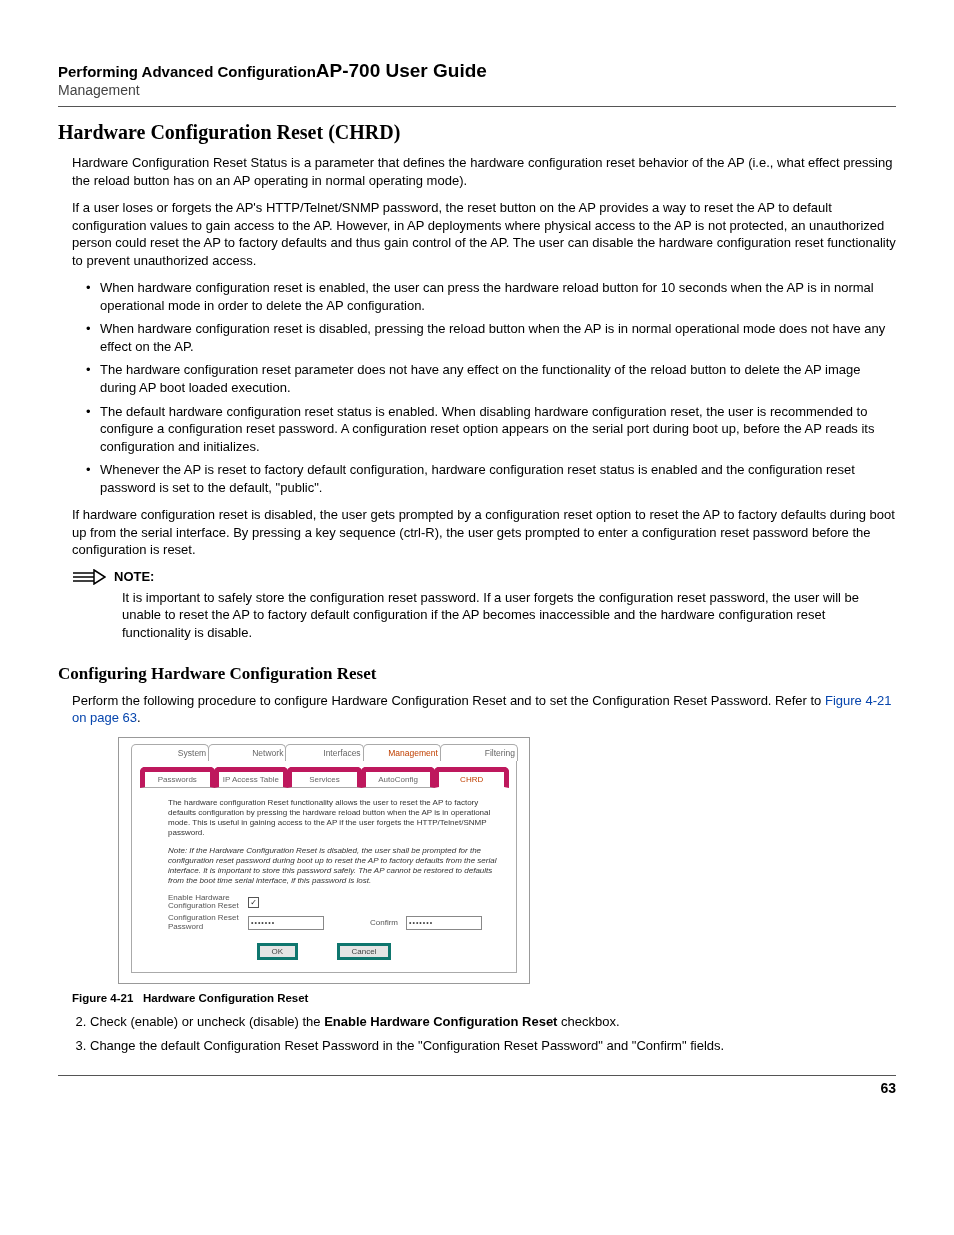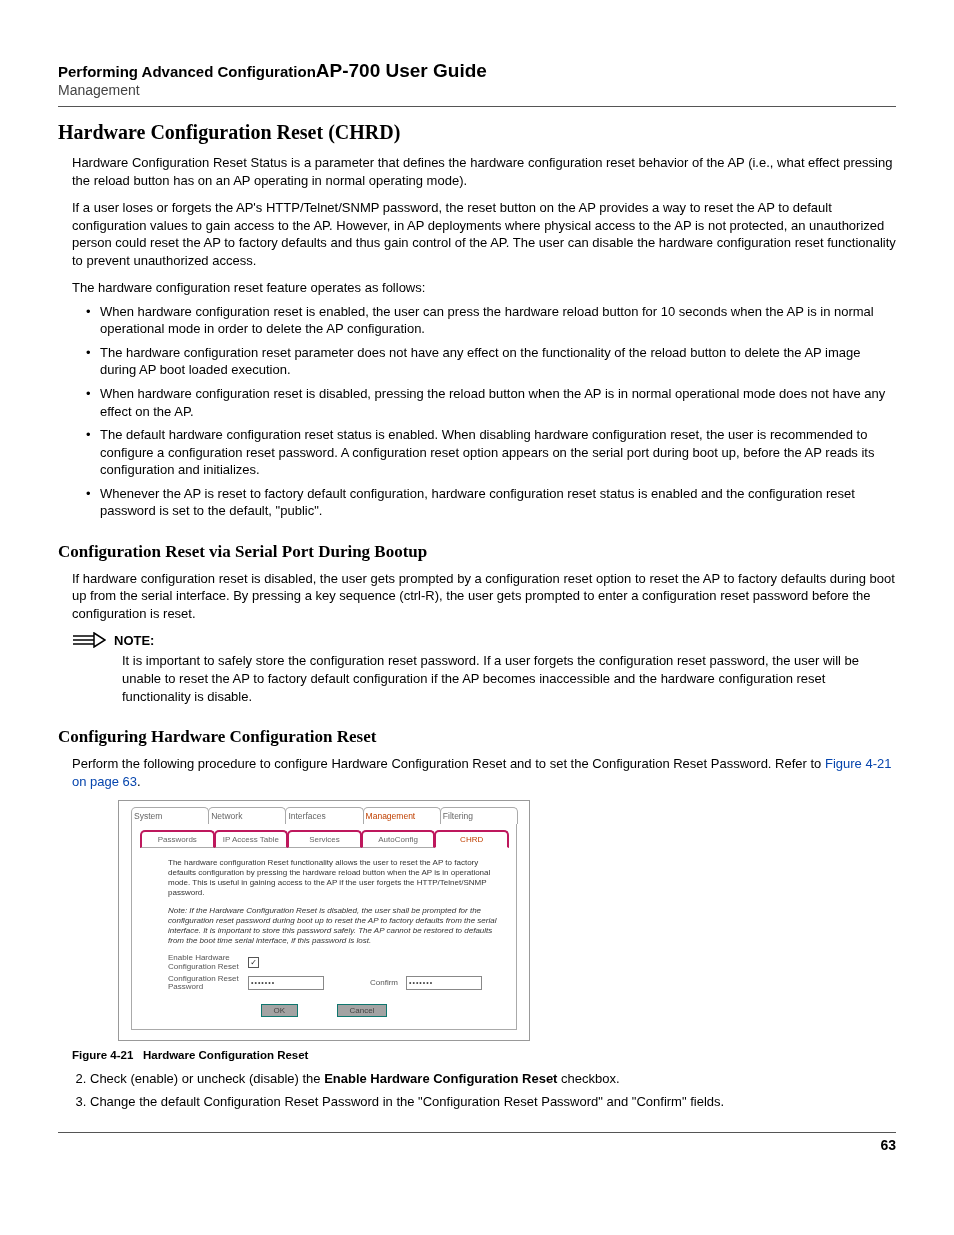--- a/index.html
+++ b/index.html
@@ -122,42 +122,42 @@
     align-items: stretch;
     padding: 6px 12px 0 12px;
     gap: 0;
   }
   .tab {
     flex: 1;
     border: 1px solid #aaa;
     border-bottom: none;
     border-top-left-radius: 5px;
     border-top-right-radius: 5px;
-    text-align: left;
+    text-align: right;
     padding: 3px 2px;
     font-size: 8.5px;
     color: #666;
     background: #fff;
     margin-right: -1px;
   }
   .tab.active { color: #c04000; }
   .tabpanel {
     margin: 0 12px 10px 12px;
     border: 1px solid #aaa;
     border-top: none;
     padding: 10px 14px 12px 14px;
   }
   .subtabrow {
     display: flex;
     margin: -10px -14px 10px -14px;
     padding: 6px 8px 0 8px;
   }
   .subtab {
     flex: 1;
-    border: 2px solid #be185d;
+    border: 5px solid #be185d;
     border-bottom: 1px solid #aaa;
     border-top-left-radius: 5px;
     border-top-right-radius: 5px;
     text-align: center;
     padding: 3px 2px;
     font-size: 8px;
     color: #666;
     background: #fff;
     margin-right: -1px;
   }
@@ -194,22 +194,22 @@
     padding: 0 2px;
     letter-spacing: 1px;
     line-height: 12px;
   }
   .shot-buttons {
     text-align: center;
     margin-top: 12px;
   }
   .shot-btn {
     display: inline-block;
-    border: 1px solid #0f766e;
-    background: #a3a3a3;
+    border: 3px solid #0f766e;
+    background: #e5e5e5;
     font-size: 8px;
     padding: 1px 12px;
     margin: 0 18px;
     color: #444;
   }
   .fig-caption {
     font-size: 11.5px;
     margin: 6px 0 8px 14px;
   }
   .fig-caption .fb { font-weight: bold; }
@@ -235,31 +235,29 @@
       <div class="header-left-sub">Management</div>
     </div>
     <div class="header-right">AP-700 User Guide</div>
   </div>
   <hr class="header-rule">
 
   <h1 class="sec-title">Hardware Configuration Reset (CHRD)</h1>
 
   <p class="body-text">Hardware Configuration Reset Status is a parameter that defines the hardware configuration reset behavior of the AP (i.e., what effect pressing the reload button has on an AP operating in normal operating mode).</p>
   <p class="body-text">If a user loses or forgets the AP's HTTP/Telnet/SNMP password, the reset button on the AP provides a way to reset the AP to default configuration values to gain access to the AP. However, in AP deployments where physical access to the AP is not protected, an unauthorized person could reset the AP to factory defaults and thus gain control of the AP. The user can disable the hardware configuration reset functionality to prevent unauthorized access.</p>
-  <p class="body-text-tight">The hardware configuration reset feature operates as follows:</p>
 
   <ul class="bullets">
     <li>When hardware configuration reset is enabled, the user can press the hardware reload button for 10 seconds when the AP is in normal operational mode in order to delete the AP configuration.</li>
+    <li>When hardware configuration reset is disabled, pressing the reload button when the AP is in normal operational mode does not have any effect on the AP.</li>
     <li>The hardware configuration reset parameter does not have any effect on the functionality of the reload button to delete the AP image during AP boot loaded execution.</li>
-    <li>When hardware configuration reset is disabled, pressing the reload button when the AP is in normal operational mode does not have any effect on the AP.</li>
     <li>The default hardware configuration reset status is enabled. When disabling hardware configuration reset, the user is recommended to configure a configuration reset password. A configuration reset option appears on the serial port during boot up, before the AP reads its configuration and initializes.</li>
     <li>Whenever the AP is reset to factory default configuration, hardware configuration reset status is enabled and the configuration reset password is set to the default, "public".</li>
   </ul>
 
-  <h2 class="subsec">Configuration Reset via Serial Port During Bootup</h2>
   <p class="body-text">If hardware configuration reset is disabled, the user gets prompted by a configuration reset option to reset the AP to factory defaults during boot up from the serial interface. By pressing a key sequence (ctrl-R), the user gets prompted to enter a configuration reset password before the configuration is reset.</p>
 
   <div class="note-block">
     <div class="note-row">
       <span class="note-icon">
         <svg width="34" height="16" viewBox="0 0 34 16">
           <g fill="none" stroke="#000" stroke-width="1.5">
             <line x1="1" y1="4" x2="22" y2="4"></line>
             <line x1="1" y1="8" x2="22" y2="8"></line>
             <line x1="1" y1="12" x2="22" y2="12"></line>

